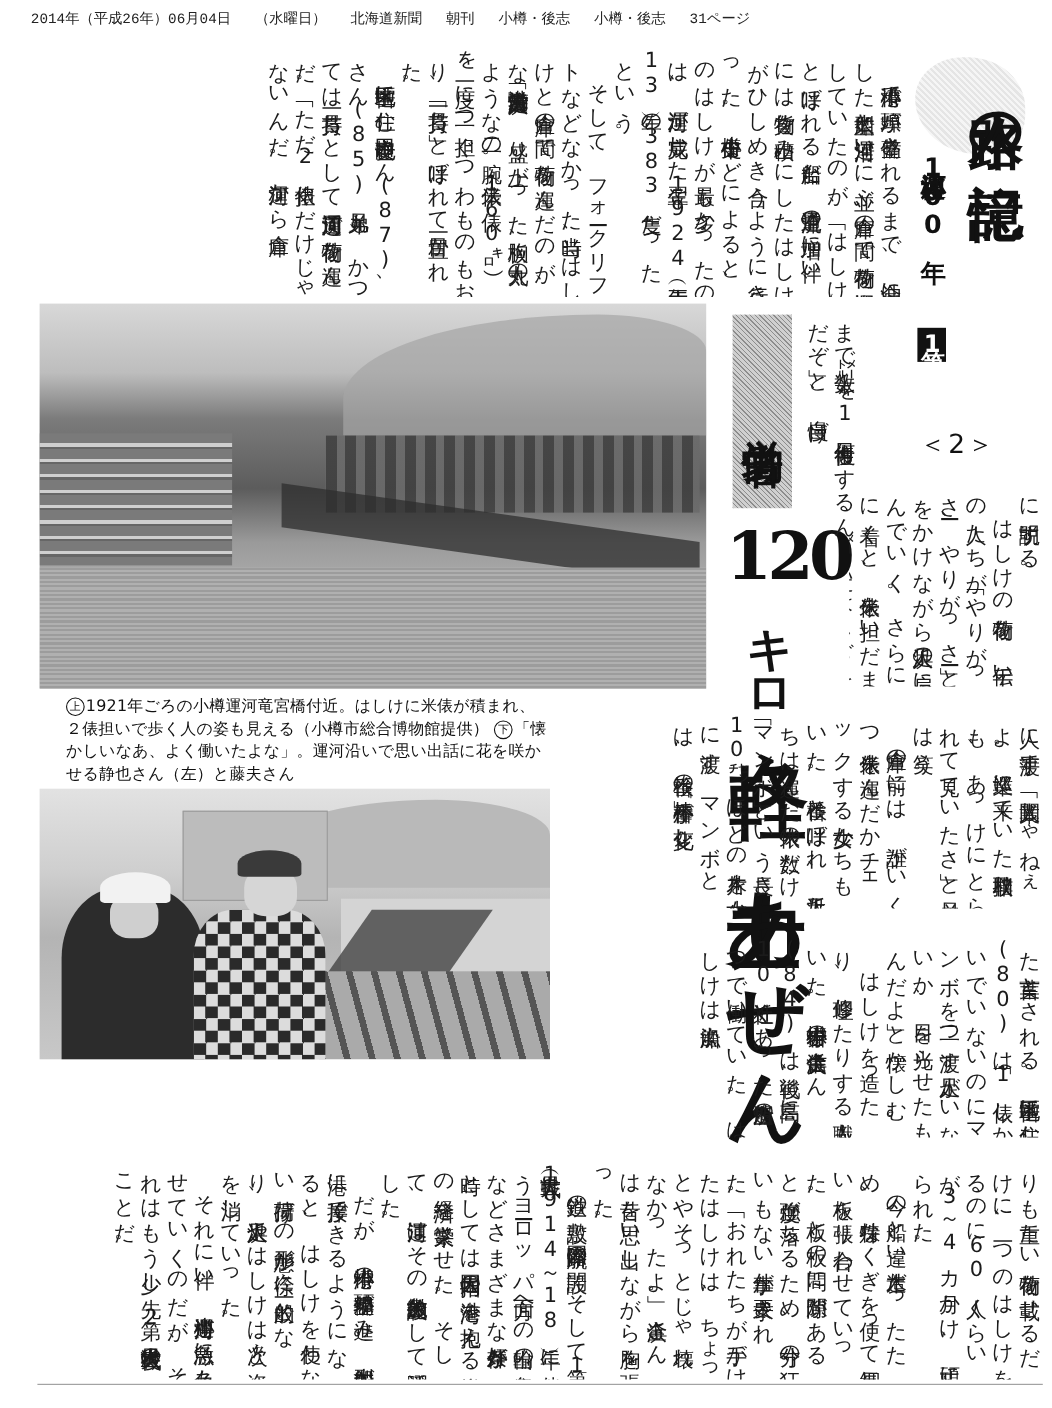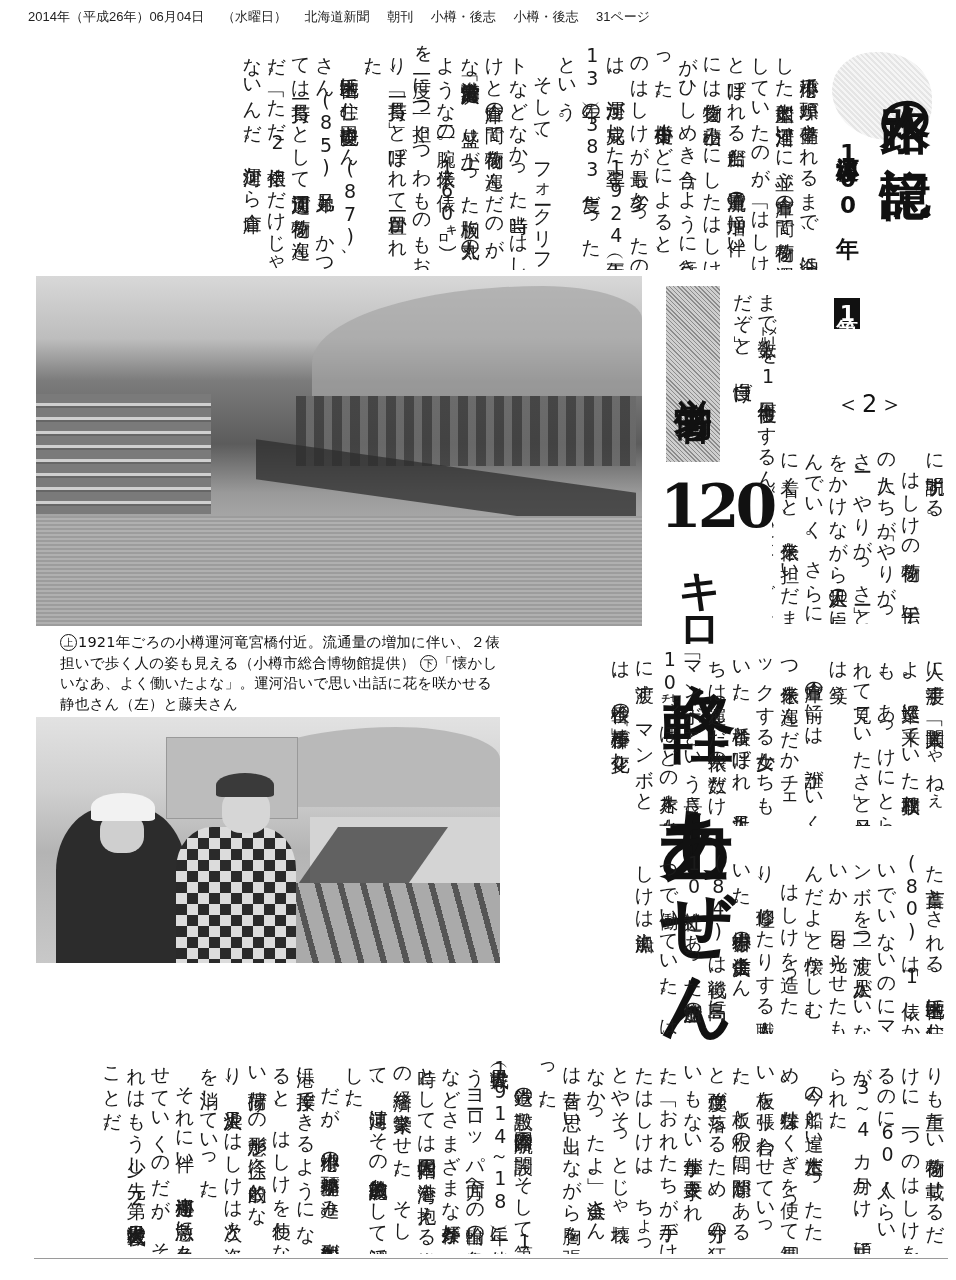--- a/index.html
+++ b/index.html
@@ -1,19 +1,19 @@
 <!DOCTYPE html>
 <html><head>
 <meta charset="utf-8">
 <style>
   html, body { margin: 0; padding: 0; background: #ffffff; }
   body { width: 956px; height: 1280px; position: relative; overflow: hidden;
          font-family: "DejaVu Sans", "Liberation Sans", sans-serif; color: #1a1a1a; }
   .header-line { position: absolute; left: 28px; top: 8px; height: 22px;
-                 font-family: Liberation Sans, sans-serif; font-size: 13px;
+                 font-family: Liberation Mono, monospace; font-size: 13px;
                  color: #222; white-space: nowrap; letter-spacing: 0px; }
   .header-line span { margin-right: 14px; }
 
   .vcol { position: absolute; writing-mode: vertical-rl; text-orientation: upright;
           font-family: "DejaVu Sans", "Liberation Sans", sans-serif;
           font-size: 19px; line-height: 24.2px; letter-spacing: 0.6px; color: #1b1b1b;
           overflow: hidden; }
   .vcol p { margin: 0; }
   .vcol .indent { text-indent: 1em; }
 
@@ -147,21 +147,21 @@
 
 <div class="photo photo-top">
   <div class="mountain"></div>
   <div class="sacks"></div>
   <div class="sacks2"></div>
   <div class="boat"></div>
   <div class="ground"></div>
 </div>
 
 <div class="caption">
-  <span class="mark">上</span><span>1921年ごろの小樽運河竜宮橋付近。流通量の増加に伴い、２俵担いで歩く人の姿も見える（小樽市総合博物館提供）</span>
+  <span class="mark">上</span><span>1921年ごろの小樽運河竜宮橋付近。はしけに米俵が積まれ、２俵担いで歩く人の姿も見える（小樽市総合博物館提供）</span>
   <span class="mark">下</span><span>「懐かしいなあ、よく働いたよな」。運河沿いで思い出話に花を咲かせる静也さん（左）と藤夫さん</span>
 </div>
 
 <div class="photo photo-bottom">
   <div class="hill"></div>
   <div class="building"></div>
   <div class="canal"></div>
   <div class="wall"></div>
   <div class="railing"></div>
   <div class="man1"></div>

